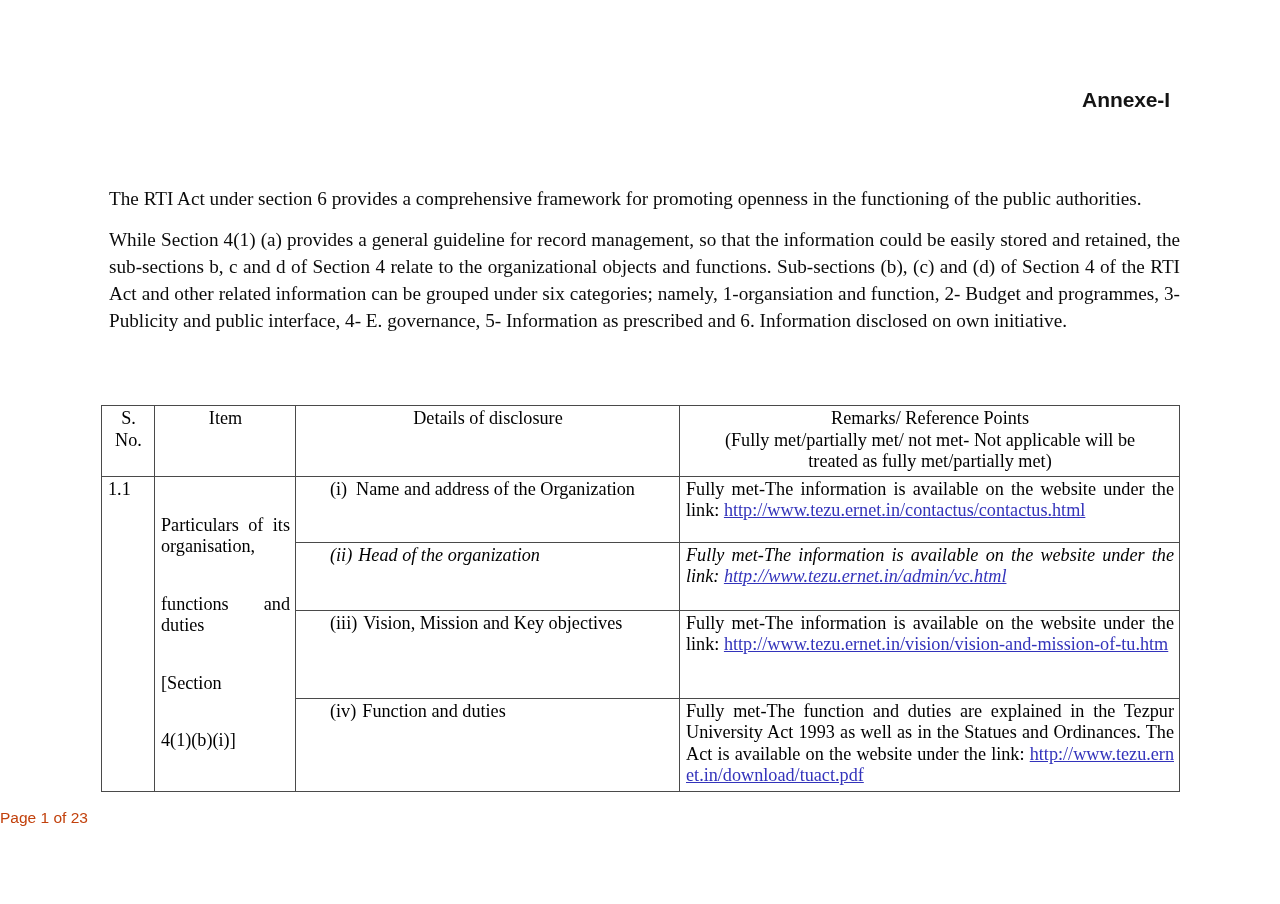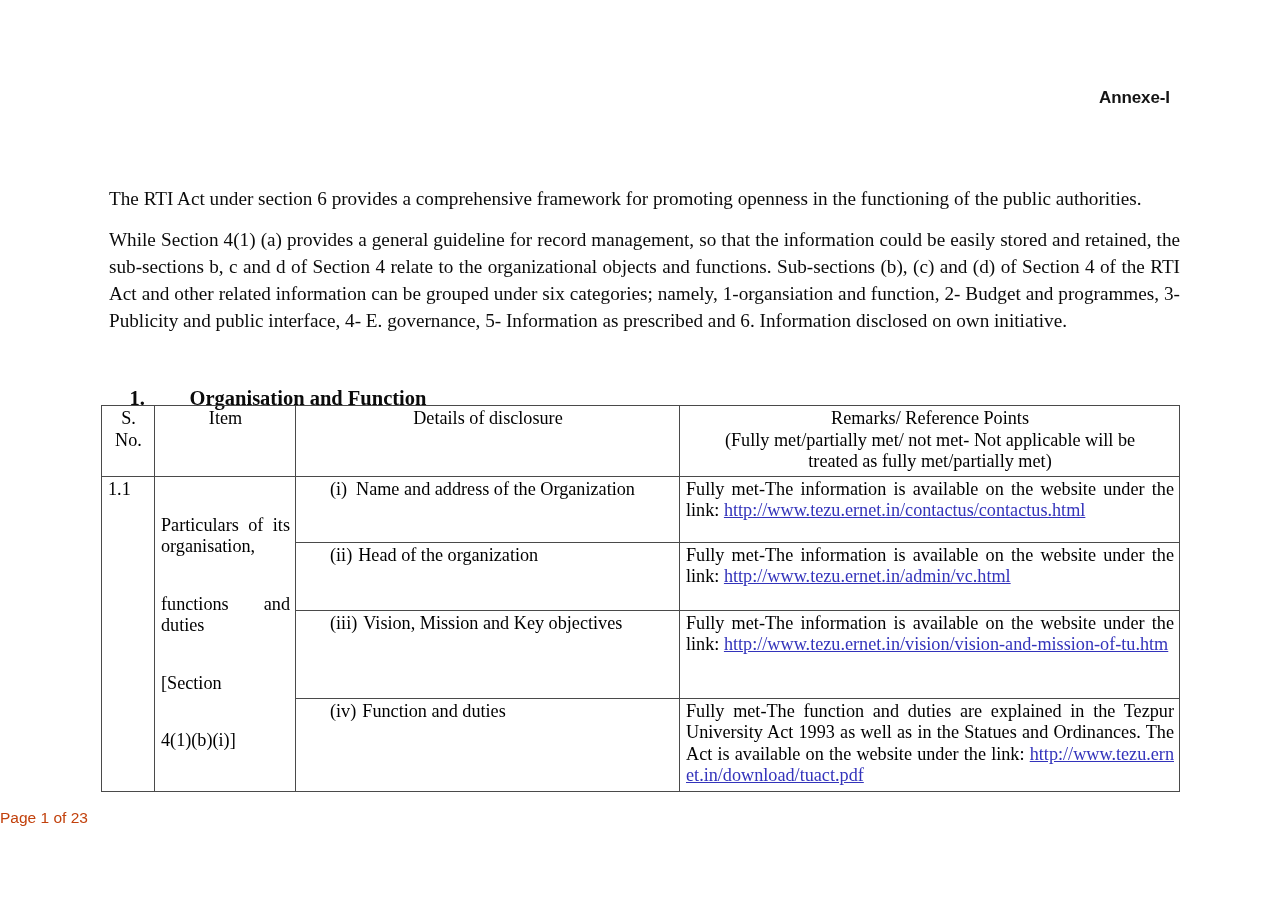--- a/index.html
+++ b/index.html
@@ -22,21 +22,21 @@
     height: 904px;
   }
 
   
   .annexe {
     position: absolute;
     right: 110px;
     top: 88px;
     font-family: "Liberation Sans", "DejaVu Sans", sans-serif;
     font-weight: bold;
-    font-size: 17px;
+    font-size: 21px;
     letter-spacing: -0.1px;
     color: #141414;
   }
   .doc-title {
     position: absolute;
     left: 0; right: 0;
     top: 138px;
     text-align: center;
     font-family: "Liberation Sans", "DejaVu Sans", sans-serif;
     font-weight: bold;
@@ -135,21 +135,21 @@
   }
 
   a.doclink, .doclink {
     color: #3333bb;
     text-decoration: underline;
     word-break: break-all;
   }
 
   
   .r1 td { height: 60px; }
-  .r2 td { height: 62px; }
+  .r2 td { height: 62px; font-style: italic; }
   .r3 td { height: 82px; }
   .r4 td { height: 87px; }
 
   
   .footer {
     position: absolute;
     left: 0; right: 0;
     top: 809px;
     text-align: left;
     font-family: "Liberation Sans", "DejaVu Sans", sans-serif;
@@ -162,23 +162,20 @@
 
 <div class="page">
 
   <div class="annexe">Annexe-I</div>
 
 
   <div class="para" id="para1">The RTI Act under section 6 provides a comprehensive framework for promoting openness in the functioning of the public authorities.</div>
 
   <div class="para" id="para2">While Section 4(1) (a) provides a general guideline for record management, so that the information could be easily stored and retained, the sub-sections b, c and d of Section 4 relate to the organizational objects and functions. Sub-sections (b), (c) and (d) of Section 4 of the RTI Act and other related information can be grouped under six categories; namely, 1-organsiation and function, 2- Budget and programmes, 3- Publicity and public interface, 4- E. governance, 5- Information as prescribed and 6. Information disclosed on own initiative.</div>
 
-  <div class="section-head">
-    <span class="num">1.</span><span>Organisation and Function</span>
-  </div>
 
   <div class="tbl-wrap">
     <table class="audit">
       <colgroup>
         <col class="c-sno">
         <col class="c-item">
         <col class="c-detail">
         <col class="c-remark">
       </colgroup>
       <thead>

